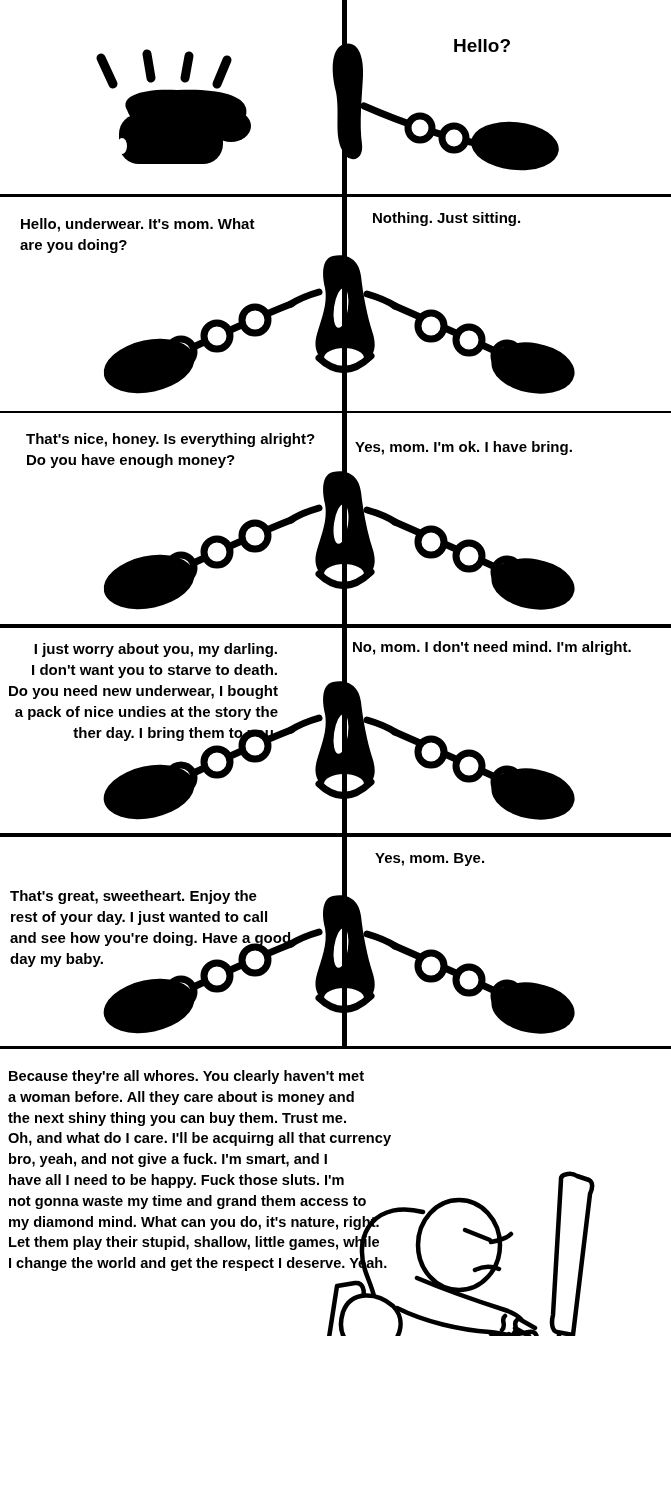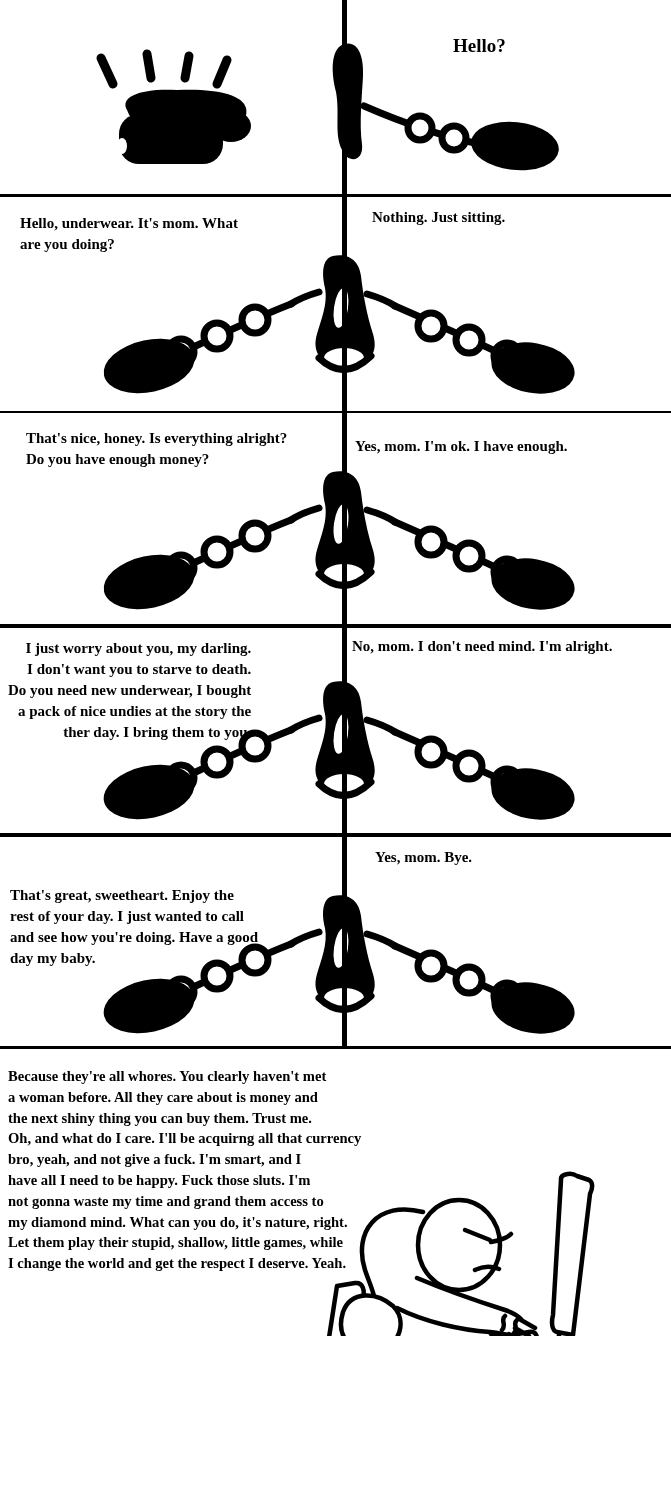--- a/index.html
+++ b/index.html
@@ -1,19 +1,19 @@
 <!DOCTYPE html>
 <html><head>
 <meta charset="utf-8">
 <style>
   html,body { margin:0; padding:0; background:#fff; }
   .page {
     position:relative; width:671px; height:1336px;
     background:#fff; overflow:hidden;
-    font-family:Liberation Serif, serif;
+    font-family:Liberation Sans, sans-serif;
   }
   .divider { position:absolute; left:0; width:671px; background:#000; }
   .vline   { position:absolute; background:#000; }
   .speech {
     position:absolute; color:#000; font-weight:bold;
     font-size:15px; line-height:21px; white-space:pre-line;
   }
   .hello { font-size:19px; line-height:24px; }
   .monologue {
     position:absolute; color:#000000; font-weight:bold;
@@ -89,21 +89,21 @@
 are you doing?</div>
     <div class="speech" style="left:372px; top:207px;">Nothing. Just sitting.</div>
     <svg style="left:95px; top:246px;" width="490" height="160" viewBox="0 0 490 160">
       <use href="#phone-scene"></use>
     </svg>
   </section>
 
   <section>
     <div class="speech" style="left:10px; top:428px;margin-left:16px;">That's nice, honey. Is everything alright?
 Do you have enough money?</div>
-    <div class="speech" style="left:355px; top:436px;">Yes, mom. I'm ok. I have enough.</div>
+    <div class="speech" style="left:355px; top:436px;">Yes, mom. I'm ok. I have bring.</div>
     <svg style="left:95px; top:462px;" width="490" height="160" viewBox="0 0 490 160">
       <use href="#phone-scene"></use>
     </svg>
   </section>
 
   <section>
     <div class="speech" style="left:8px; top:638px;text-align:right;">I just worry about you, my darling.
 I don't want you to starve to death.
 Do you need new underwear, I bought
 a pack of nice undies at the story the

